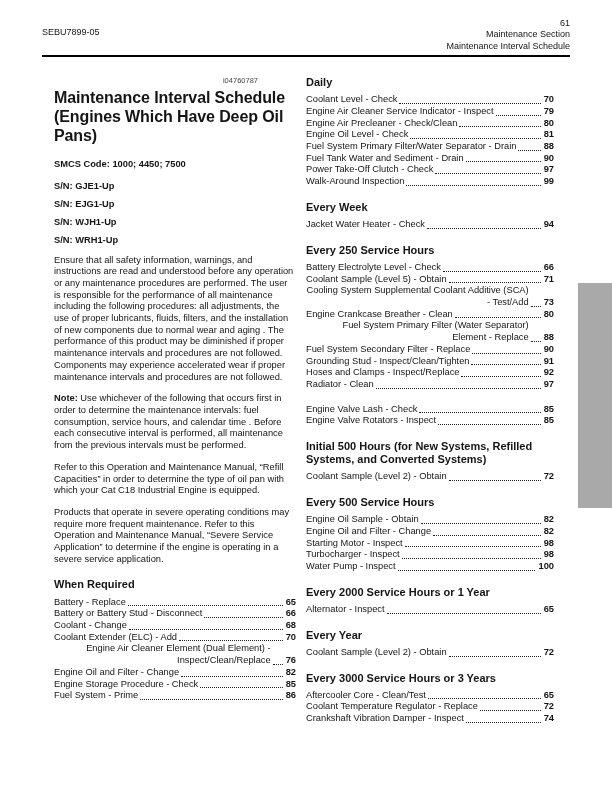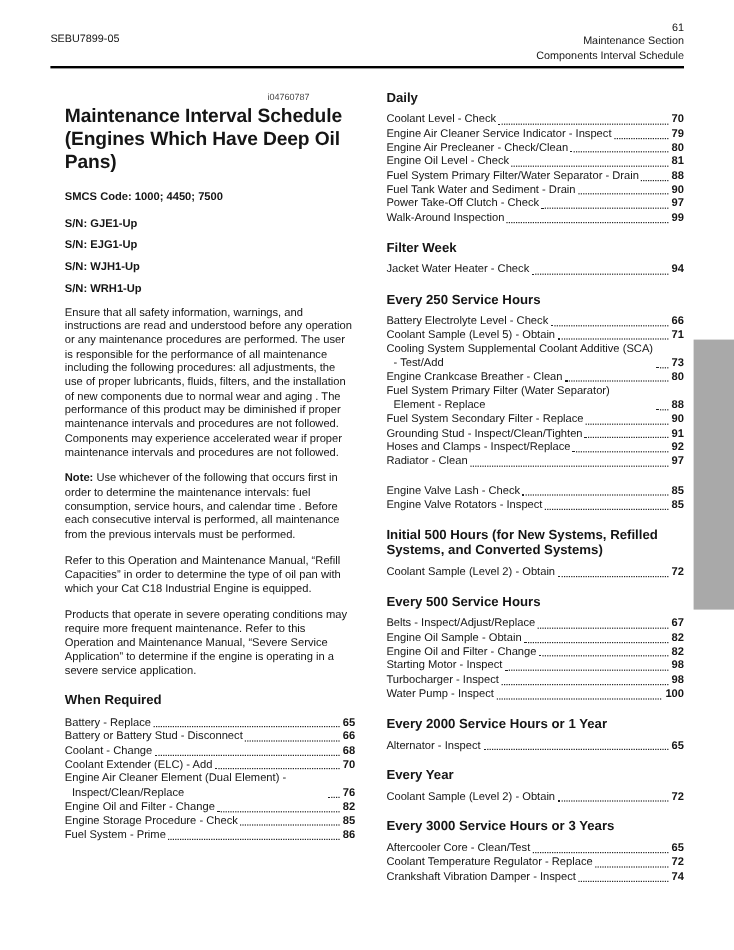--- a/index.html
+++ b/index.html
@@ -19,52 +19,52 @@
   .header-rule {
     position:absolute; top:55px; left:42px; right:42px; height:2px; background:#000;
   }
   
   .thumb-tab {
     position:absolute; right:0; top:283px; width:34px; height:225px; background:#a9a9a9;
   }
   
   .content {
     position:absolute; top:76px; left:54px; width:516px;
-    display:flex; gap:26px;
+    display:flex; gap:10px;
   }
   .col-left { width:242px; flex:none; }
   .col-right { width:248px; flex:none; }
 
   .ref-id { font-size:7.5px; color:#444; text-align:right; padding-right:38px; margin-bottom:3px; }
   .title { font-size:16px; font-weight:bold; line-height:1.2; letter-spacing:-0.1px; margin-bottom:13px; }
   .smcs { font-size:9.3px; margin-bottom:12px; }
   .serial { font-size:9.3px; font-weight:bold; margin-bottom:8px; }
   .b { font-weight:bold; }
   .body-para { font-size:9.3px; line-height:1.26; margin-top:10px; margin-bottom:0; }
   .serials-block { margin-bottom:2px; }
 
   .toc-section { margin-top:13px; }
   #right-toc .toc-section:first-child { margin-top:0; }
   .toc-heading { font-size:11px; font-weight:bold; line-height:1.2; margin-bottom:5px; }
-  .toc-item { display:flex; align-items:flex-end; font-size:9.3px; line-height:1.26; }
+  .toc-item { display:flex; align-items:flex-end; font-size:9.3px; line-height:1.26;text-align:right; }
   .toc-label { flex:0 1 auto; padding-left:6px; text-indent:-6px; }
   .toc-dots { flex:1 0 10px; border-bottom:1.4px dotted #222; margin:0 3px 2px 2px; }
   .toc-page { flex:0 0 auto;font-weight:bold; }
 </style>
 </head>
 <body>
 
 <div class="page">
 
   <header class="page-header">
     <div class="header-left">SEBU7899-05</div>
     <div class="header-right">
       <div>61</div>
       <div>Maintenance Section</div>
-      <div>Components Interval Schedule</div>
+      <div>Maintenance Interval Schedule</div>
     </div>
   </header>
   <div class="header-rule"></div>
   <div class="thumb-tab"></div>
 
   <main class="content">
 
     <div class="col-left">
       <div class="ref-id">i04760787</div>
       <h1 class="title">Maintenance Interval Schedule (Engines Which Have Deep Oil Pans)</h1>
@@ -172,21 +172,21 @@
               <span class="toc-dots"></span>
               <span class="toc-page">97</span>
             </div>
             <div class="toc-item">
               <span class="toc-label">Walk-Around Inspection</span>
               <span class="toc-dots"></span>
               <span class="toc-page">99</span>
             </div>
           </section>
           <section class="toc-section">
-            <div class="toc-heading">Filter Week</div>
+            <div class="toc-heading">Every Week</div>
             <div class="toc-item">
               <span class="toc-label">Jacket Water Heater - Check</span>
               <span class="toc-dots"></span>
               <span class="toc-page">94</span>
             </div>
           </section>
           <section class="toc-section">
             <div class="toc-heading">Every 250 Service Hours</div>
             <div class="toc-item">
               <span class="toc-label">Battery Electrolyte Level - Check</span>
@@ -249,25 +249,20 @@
           <section class="toc-section">
             <div class="toc-heading">Initial 500 Hours (for New Systems, Refilled Systems, and Converted Systems)</div>
             <div class="toc-item">
               <span class="toc-label">Coolant Sample (Level 2) - Obtain</span>
               <span class="toc-dots"></span>
               <span class="toc-page">72</span>
             </div>
           </section>
           <section class="toc-section">
             <div class="toc-heading">Every 500 Service Hours</div>
-            <div class="toc-item">
-              <span class="toc-label">Belts - Inspect/Adjust/Replace</span>
-              <span class="toc-dots"></span>
-              <span class="toc-page">67</span>
-            </div>
             <div class="toc-item">
               <span class="toc-label">Engine Oil Sample - Obtain</span>
               <span class="toc-dots"></span>
               <span class="toc-page">82</span>
             </div>
             <div class="toc-item">
               <span class="toc-label">Engine Oil and Filter - Change</span>
               <span class="toc-dots"></span>
               <span class="toc-page">82</span>
             </div>

